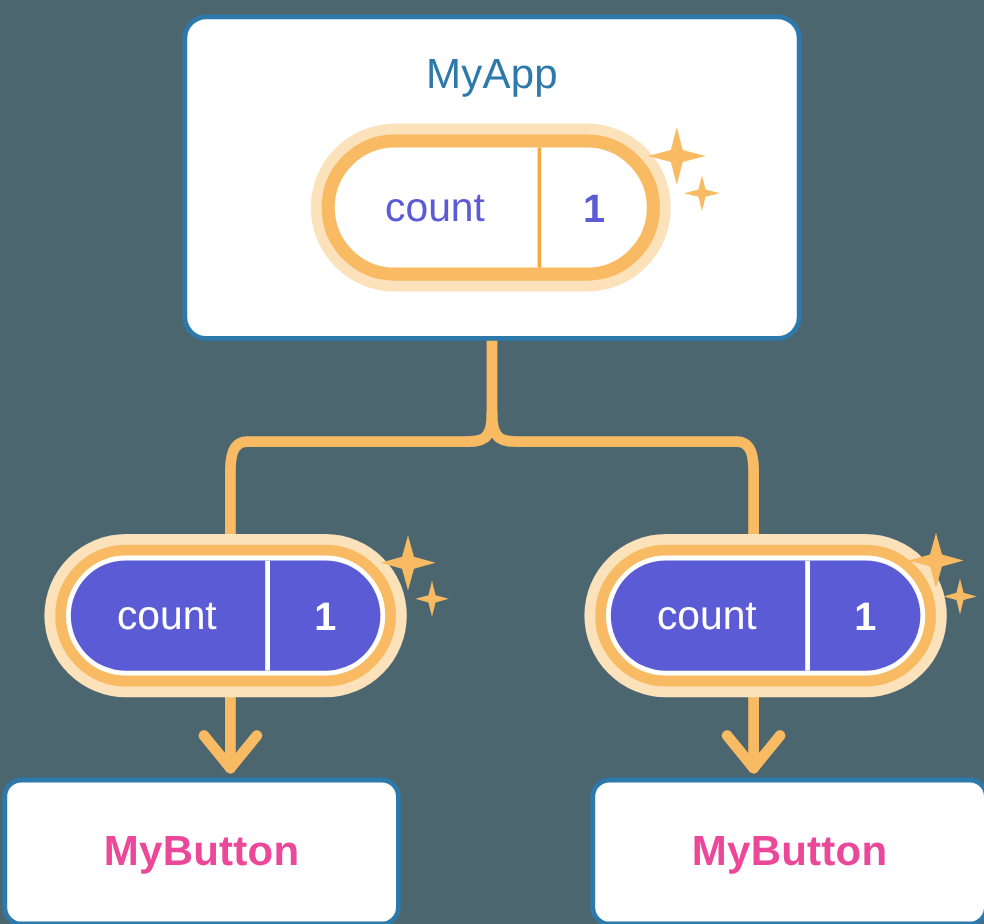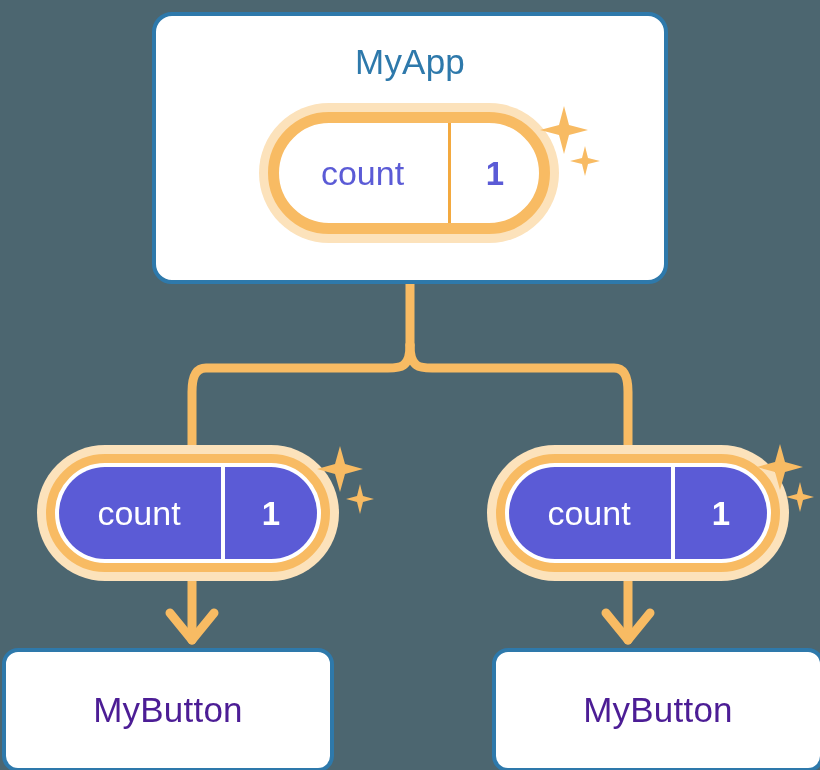--- a/index.html
+++ b/index.html
@@ -76,23 +76,23 @@
 
   .btn-label {
     position: absolute;
     top: 0;
     left: 0;
     width: 100%;
     height: 100%;
     display: flex;
     align-items: center;
     justify-content: center;
-    color: #4c1d95;
+    color: #ec4899;
     font-size: 35px;
-    font-weight: 400;
+    font-weight: 700;
     letter-spacing: 0.2px;
   }
 
   
   .pill-wrap {
     position: absolute;
     z-index: 3;
   }
 
   .pill {

